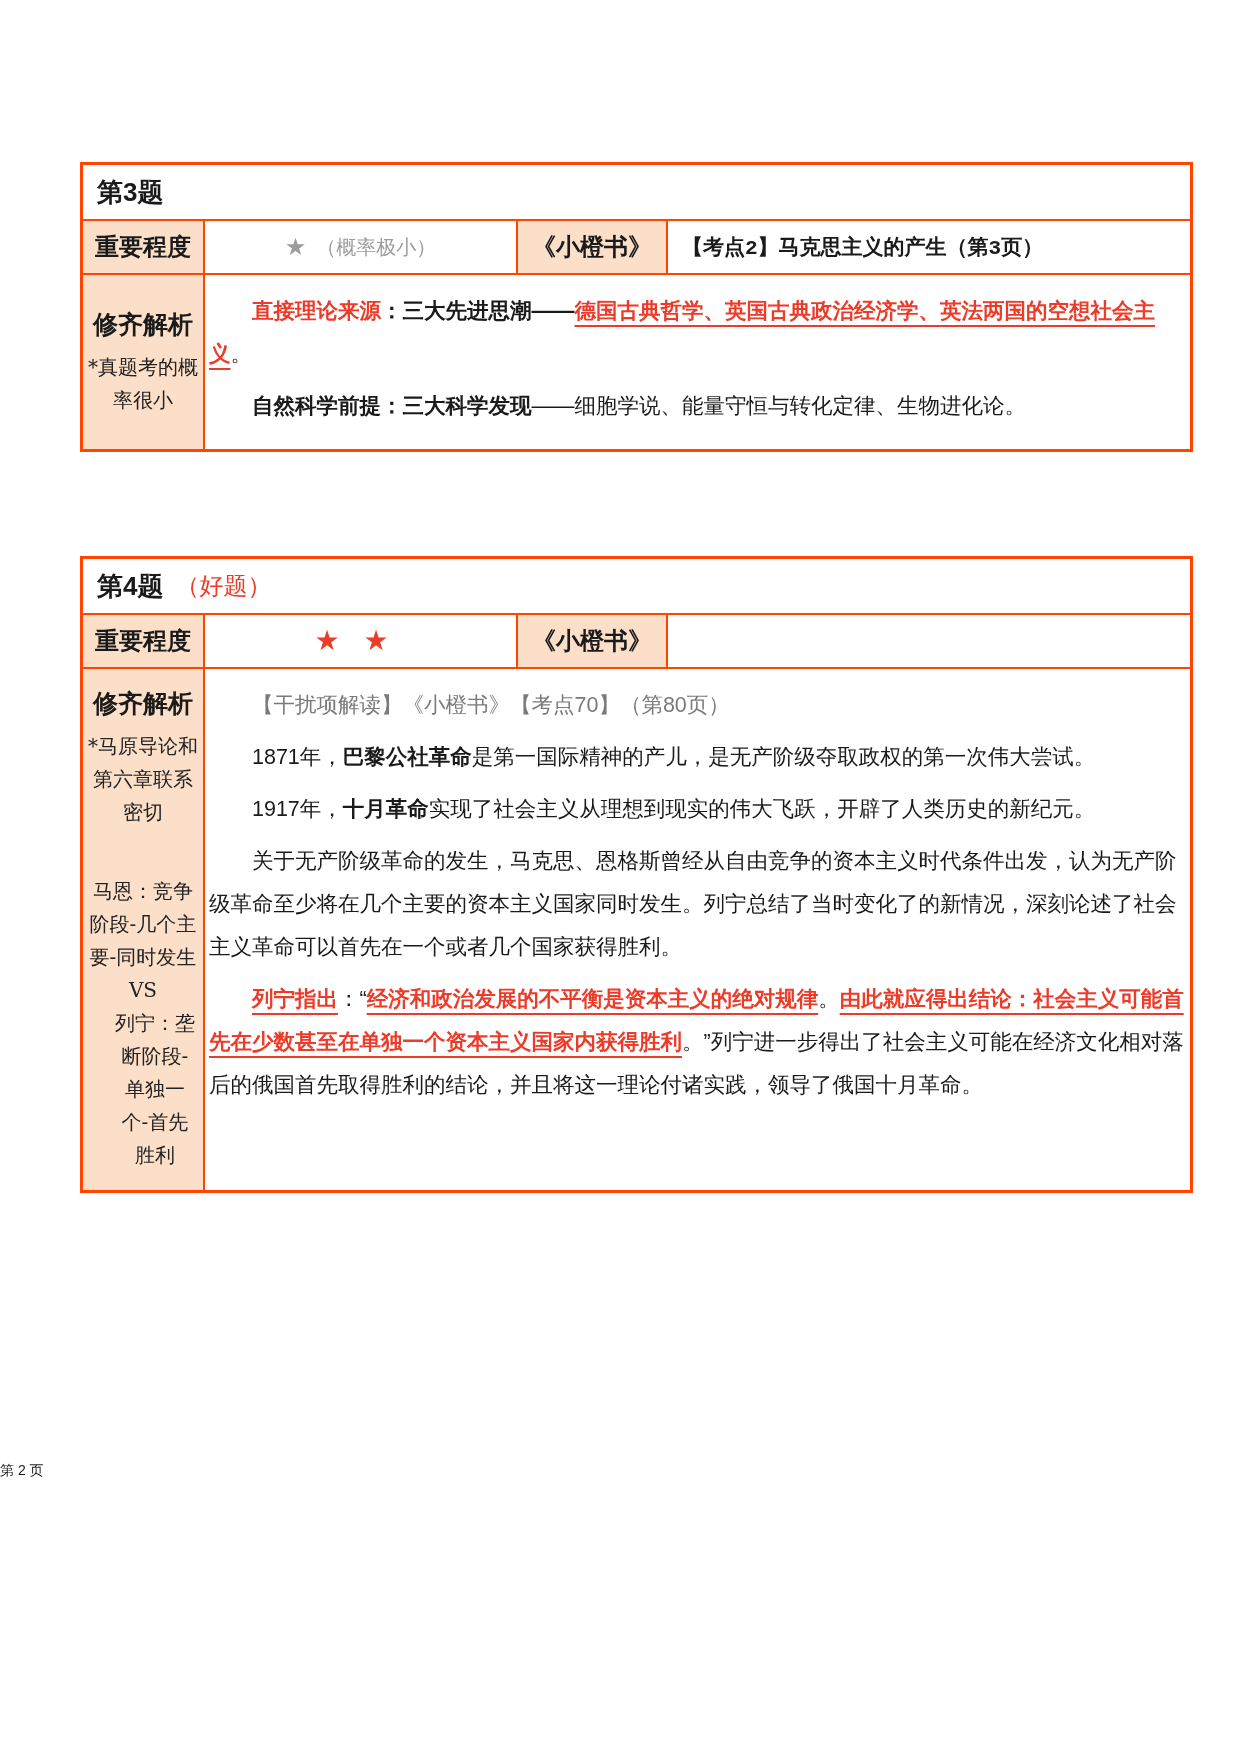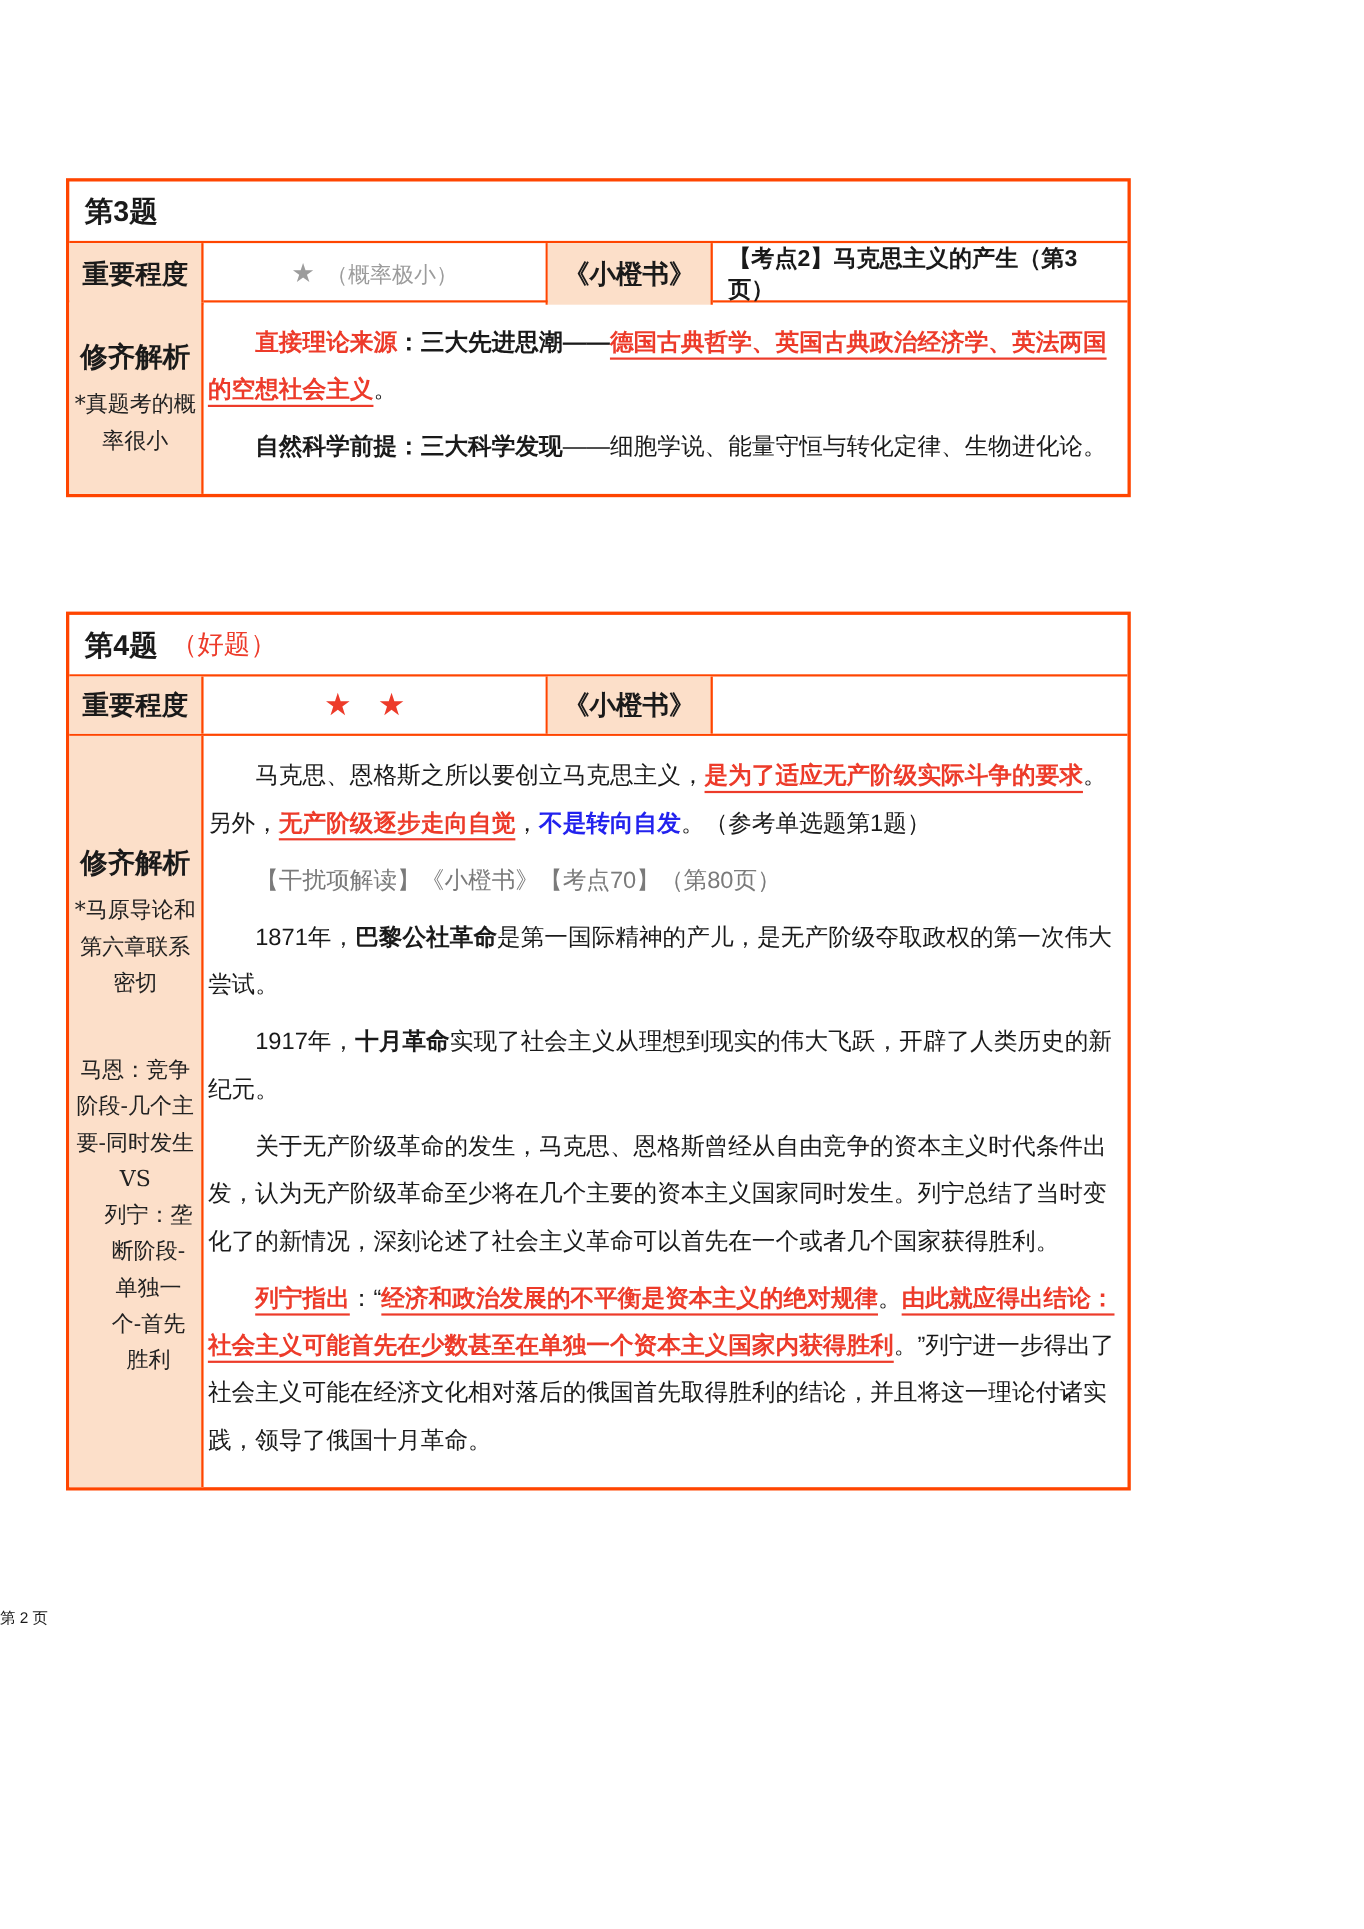--- a/index.html
+++ b/index.html
@@ -6,21 +6,21 @@
     --accent:#ff4500; --peach:#fcdfc9; --red:#ed3b2a; --blue:#2222ee;
     --gray:#9c9c9c; --light:#7a7a7a; --ink:#1a1a1a;
   }
   *{box-sizing:border-box;}
   html,body{margin:0;padding:0;}
   body{
     position:relative;width:1240px;height:1754px;background:#ffffff;
     font-family:"Liberation Sans",sans-serif;color:var(--ink);
   }
   .card{
-    position:absolute;left:60px;width:968px;background:#fff;
+    position:absolute;left:80px;width:1113px;background:#fff;
     border:3px solid var(--accent);
   }
   .card-1{top:162px;}
   .card-2{top:556px;}
   .title-row{
     height:56px;display:flex;align-items:center;gap:12px;
     padding:0 14px;border-bottom:2px solid var(--accent);
     font-size:26px;font-weight:bold;
   }
   .q-note{color:var(--red);font-weight:normal;font-size:24px;}
@@ -32,21 +32,21 @@
   .info-row .cell{display:flex;align-items:center;}
   .cell.bordered{border-right:2px solid var(--accent);}
   .label-cell,.book-cell{
     background:var(--peach);font-weight:bold;font-size:24px;justify-content:center;
   }
   .stars-cell{justify-content:center;gap:10px;}
   .stars{line-height:1;}
   .stars-gray{color:var(--gray);font-size:24px;}
   .stars-red{color:var(--red);font-size:28px;letter-spacing:8px;}
   .star-note{color:var(--gray);font-size:20px;}
-  .ref-cell{font-weight:bold;font-size:21px;padding:0 14px;}
+  .ref-cell{font-weight:bold;font-size:21px;padding:0 14px;font-family:Liberation Mono, monospace;}
   .body-row{display:grid;grid-template-columns:122px 1fr;}
   .side-cell{
     background:var(--peach);border-right:2px solid var(--accent);
     display:flex;flex-direction:column;justify-content:center;align-items:center;
     padding:18px 5px;text-align:center;
   }
   .side-label{font-weight:bold;font-size:25px;}
   .side-notes{font-size:20px;line-height:1.65;color:#222;}
   .side-notes .note-line{margin-top:10px;}
   .card-2 .side-notes .note-line:nth-child(2){margin-top:46px;}
@@ -119,21 +119,20 @@
       <div class="cell side-cell">
         <div class="side-label">修齐解析</div>
         <div class="side-notes hand">
             <div class="note-line">*马原导论和第六章联系密切</div>
             <div class="note-line">马恩：竞争阶段-几个主要-同时发生</div>
             <div class="note-line">VS</div>
             <div class="note-line">列宁：垄断阶段-单独一个-首先胜利</div>
           </div>
       </div>
       <div class="cell content-cell">
-          <p class="para"><span class="sp">马克思、恩格斯之所以要创立马克思主义，</span><span class="sru">是为了适应无产阶级实际斗争的要求</span><span class="sp">。另外，</span><span class="sru">无产阶级逐步走向自觉</span><span class="sp">，</span><span class="sbl">不是转向自发</span><span class="sp">。（参考单选题第1题）</span></p>
           <p class="para"><span class="sg">【干扰项解读】《小橙书》【考点70】（第80页）</span></p>
           <p class="para"><span class="sp">1871年，</span><span class="sb">巴黎公社革命</span><span class="sp">是第一国际精神的产儿，是无产阶级夺取政权的第一次伟大尝试。</span></p>
           <p class="para"><span class="sp">1917年，</span><span class="sb">十月革命</span><span class="sp">实现了社会主义从理想到现实的伟大飞跃，开辟了人类历史的新纪元。</span></p>
           <p class="para"><span class="sp">关于无产阶级革命的发生，马克思、恩格斯曾经从自由竞争的资本主义时代条件出发，认为无产阶级革命至少将在几个主要的资本主义国家同时发生。列宁总结了当时变化了的新情况，深刻论述了社会主义革命可以首先在一个或者几个国家获得胜利。</span></p>
           <p class="para"><span class="sru">列宁指出</span><span class="sp">：“</span><span class="sru">经济和政治发展的不平衡是资本主义的绝对规律</span><span class="sp">。</span><span class="sru">由此就应得出结论：社会主义可能首先在少数甚至在单独一个资本主义国家内获得胜利</span><span class="sp">。</span><span class="sp">”列宁进一步得出了社会主义可能在经济文化相对落后的俄国首先取得胜利的结论，并且将这一理论付诸实践，领导了俄国十月革命。</span></p>
         </div>
     </div>
   </section>
 
   <footer class="page-footer">

